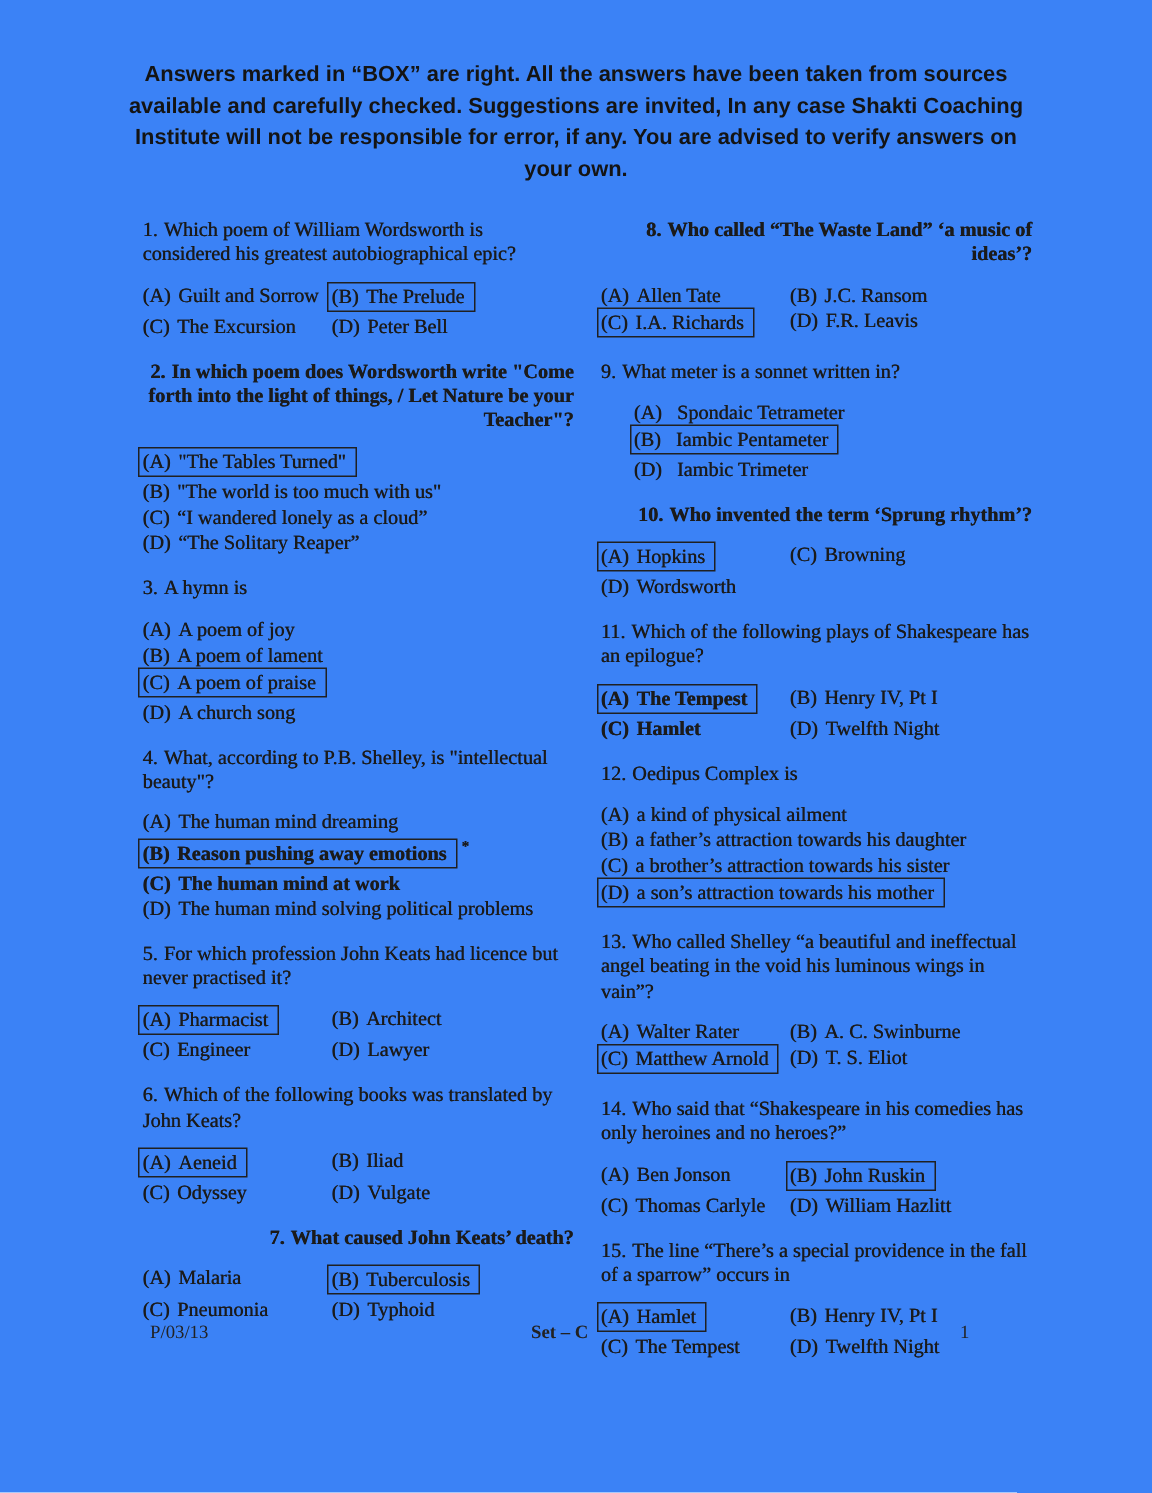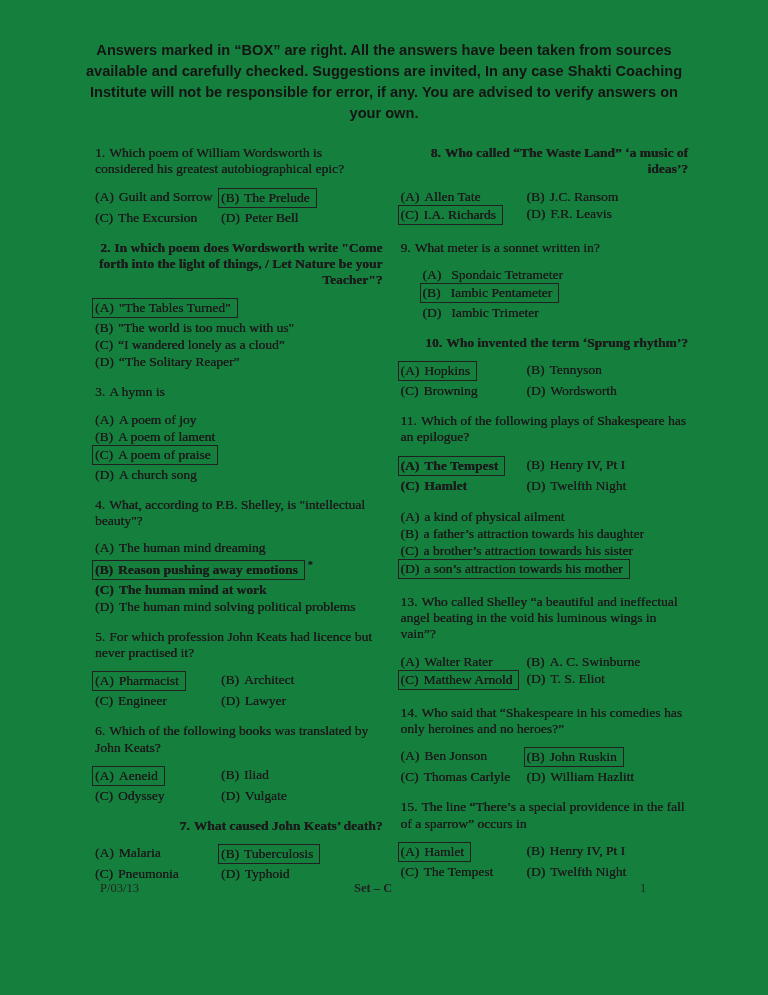--- a/index.html
+++ b/index.html
@@ -1,18 +1,18 @@
 <!DOCTYPE html>
 <html><head>
 <meta charset="utf-8">
 <style>
   html,body{margin:0;padding:0;background:#ffffff;}
   .page{
     position:relative; width:768px; height:995px; margin:0 auto;
-    background:#15803d; color:#1b1b1b; overflow:hidden;
+    background:#3b82f6; color:#1b1b1b; overflow:hidden;
     font-family:"Liberation Serif", serif;
   }
   .hdr{
     margin:40px auto 0; width:600px; text-align:center;
     font-family:"Liberation Sans", sans-serif; font-weight:bold;
     font-size:14.6px; line-height:21px; color:#141414;
   }
   .cols{ display:flex; gap:18px; margin:21px 80px 0 95px; }
   .col{ flex:1 1 0; min-width:0; }
   .q{ margin-bottom:14px; }
@@ -130,35 +130,35 @@
           <div class="opts list indent">
             <div class="opt"><span class="lbl">(A)</span><span>Spondaic Tetrameter</span></div>
             <div class="opt"><span class="abox"><span class="lbl">(B)</span><span>Iambic Pentameter</span></span></div>
             <div class="opt"><span class="lbl">(D)</span><span>Iambic Trimeter</span></div>
           </div>
         </div>
         <div class="q">
           <p class="qtext bold"><span class="qnum">10.</span><span>Who invented the term ‘Sprung rhythm’?</span></p>
           <div class="opts grid">
             <div class="opt"><span class="abox"><span class="lbl">(A)</span><span>Hopkins</span></span></div>
-            <div class="opt"><span class="lbl">(B)</span><span>Tennyson</span></div>
             <div class="opt"><span class="lbl">(C)</span><span>Browning</span></div>
             <div class="opt"><span class="lbl">(D)</span><span>Wordsworth</span></div>
           </div>
         </div>
         <div class="q">
           <p class="qtext"><span class="qnum">11.</span><span>Which of the following plays of Shakespeare has an epilogue?</span></p>
           <div class="opts grid">
             <div class="opt bold"><span class="abox"><span class="lbl">(A)</span><span>The Tempest</span></span></div>
             <div class="opt"><span class="lbl">(B)</span><span>Henry IV, Pt I</span></div>
             <div class="opt bold"><span class="lbl">(C)</span><span>Hamlet</span></div>
             <div class="opt"><span class="lbl">(D)</span><span>Twelfth Night</span></div>
           </div>
         </div>
         <div class="q">
+          <p class="qtext"><span class="qnum">12.</span><span>Oedipus Complex is</span></p>
           <div class="opts list">
             <div class="opt"><span class="lbl">(A)</span><span>a kind of physical ailment</span></div>
             <div class="opt"><span class="lbl">(B)</span><span>a father’s attraction towards his daughter</span></div>
             <div class="opt"><span class="lbl">(C)</span><span>a brother’s attraction towards his sister</span></div>
             <div class="opt"><span class="abox"><span class="lbl">(D)</span><span>a son’s attraction towards his mother</span></span></div>
           </div>
         </div>
         <div class="q">
           <p class="qtext"><span class="qnum">13.</span><span>Who called Shelley “a beautiful and ineffectual angel beating in the void his luminous wings in vain”?</span></p>
           <div class="opts grid">

